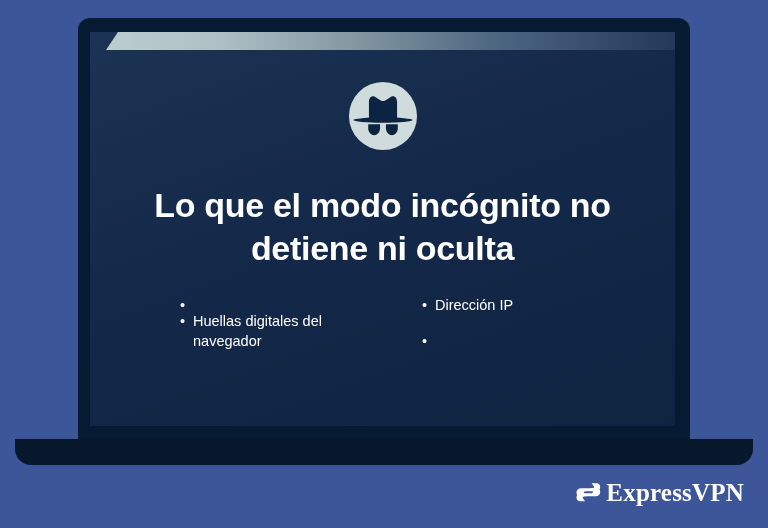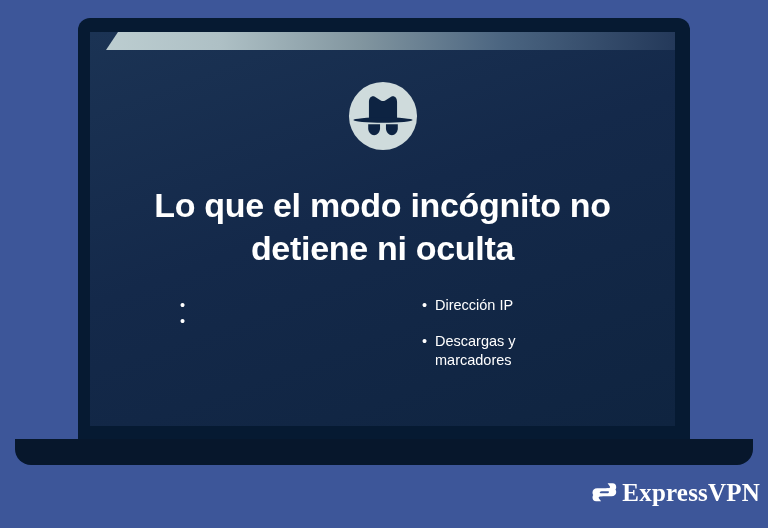--- a/index.html
+++ b/index.html
@@ -117,21 +117,21 @@
     left: 0;
     top: 0;
     color: #ffffff;
     font-size: 14.5px;
     line-height: 1.35;
   }
 
   
   .brand {
     position: absolute;
-    right: 8px;
+    right: 24px;
     top: 475px;
     display: flex;
     align-items: center;
     text-align: center;
   }
   .brand-mark {
     width: 36px;
     height: 36px;
     display: block;
   }
@@ -184,31 +184,31 @@
       <div class="title">Lo que el modo incógnito no detiene ni oculta</div>
 
       <div class="bullets">
 
         <div class="bullet-col">
           <div class="bullet-item">
             <span class="bullet-dot">•</span>
           </div>
           <div class="bullet-item">
             <span class="bullet-dot">•</span>
+            <span>Huellas digitales del navegador</span>
           </div>
         </div>
 
         <div class="bullet-col right">
           <div class="bullet-item">
             <span class="bullet-dot">•</span>
             <span>Dirección IP</span>
           </div>
           <div class="bullet-item">
             <span class="bullet-dot">•</span>
-            <span>Descargas y marcadores</span>
           </div>
         </div>
 
       </div>
     </div>
   </div>
 
   <div class="laptop-base"></div>
 
   <div class="brand">

